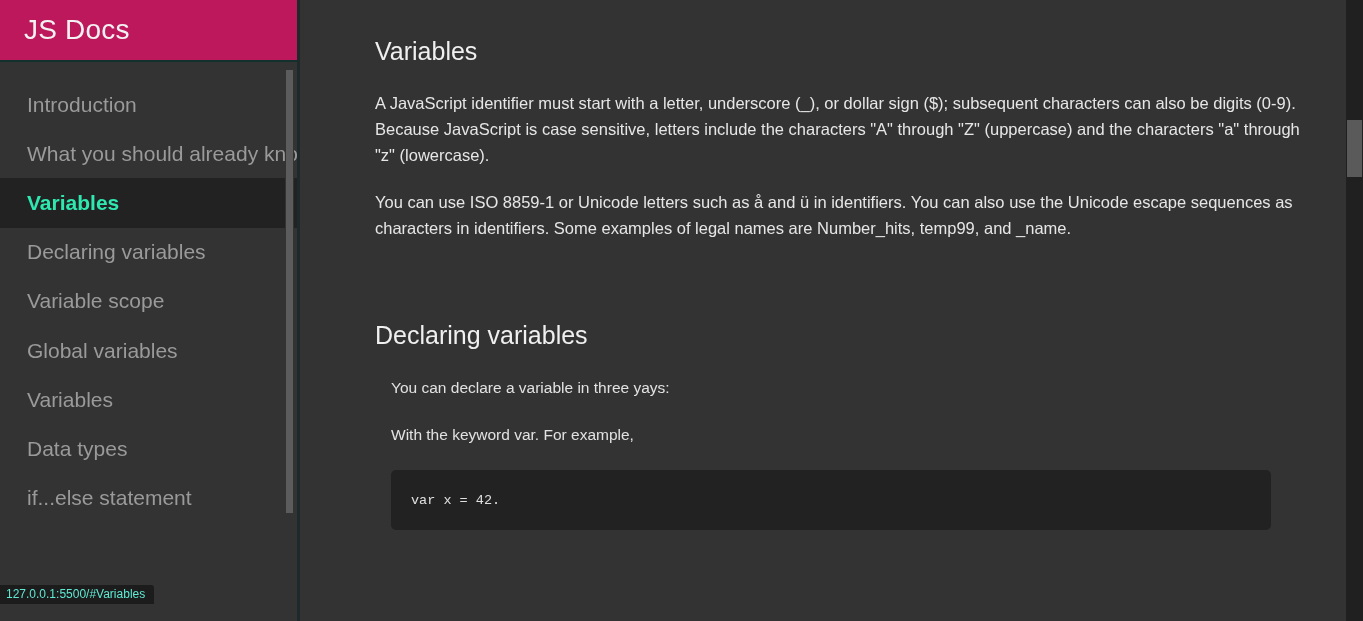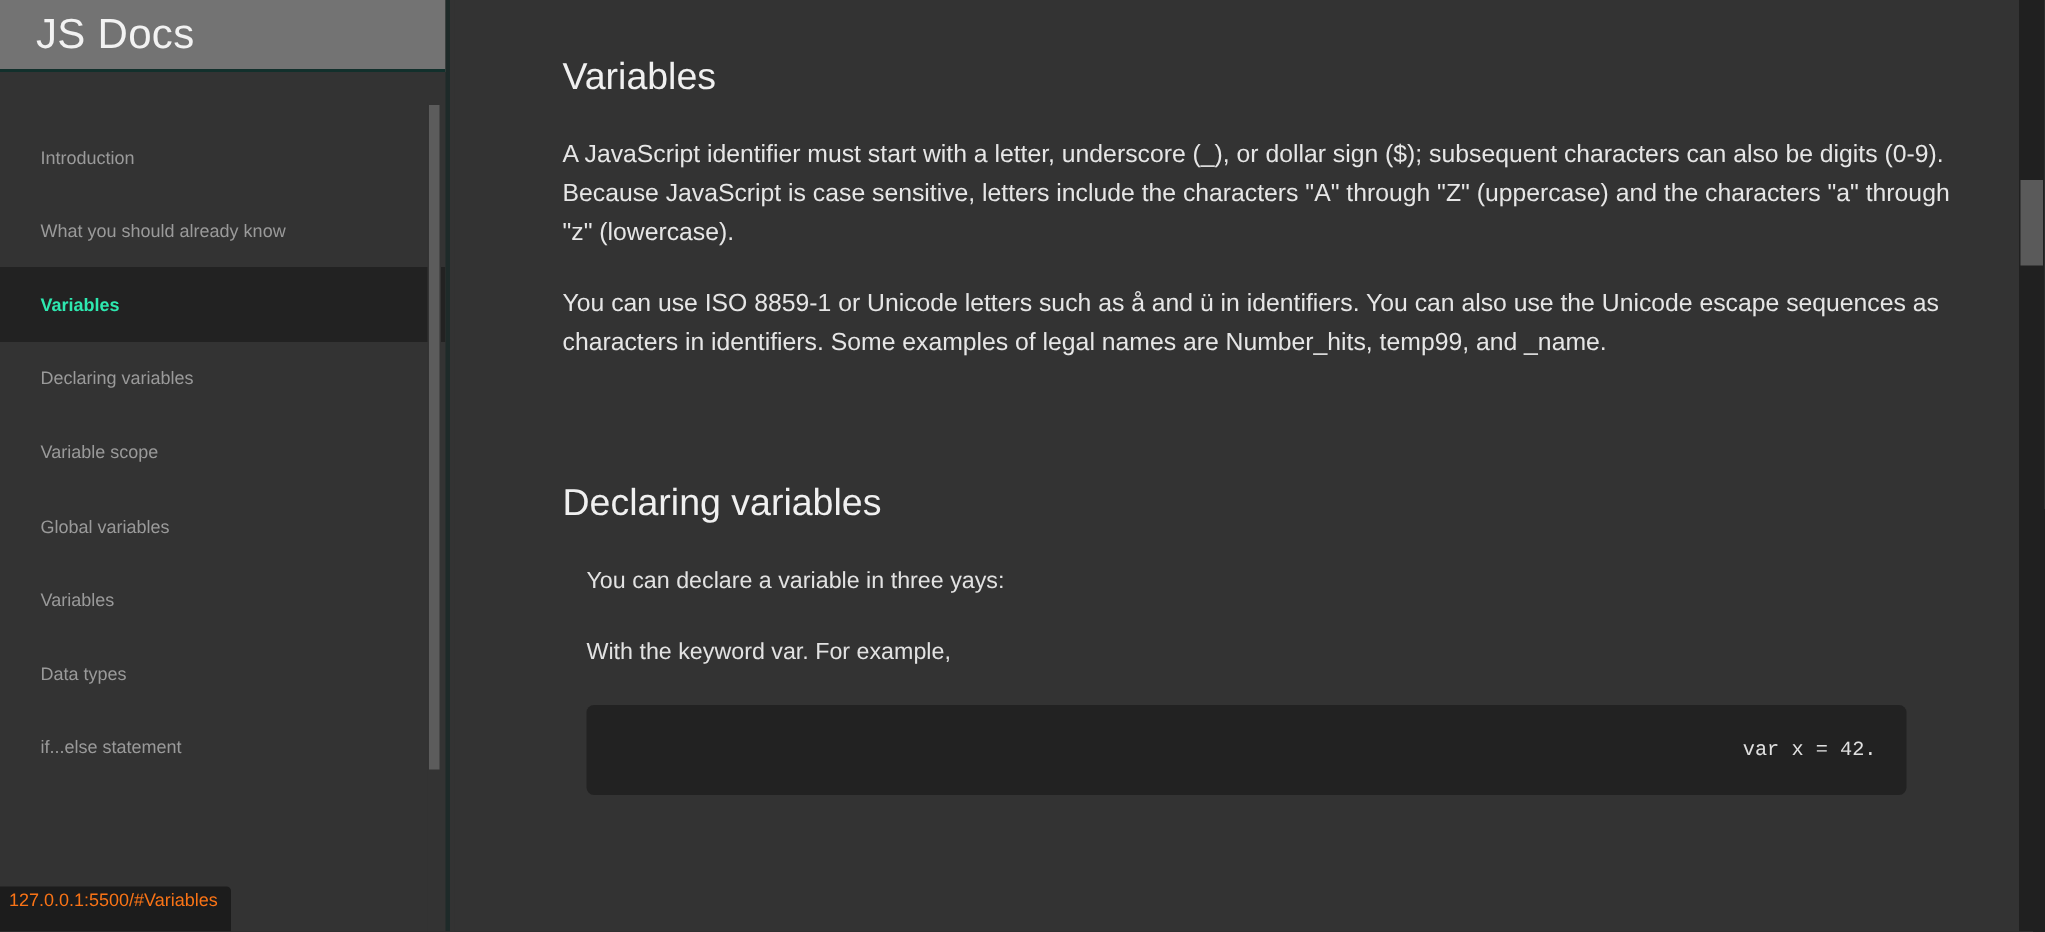--- a/index.html
+++ b/index.html
@@ -27,22 +27,22 @@
     left: 0;
     top: 0;
     width: 300px;
     height: 621px;
     background: #333333;
     border-right: 3px solid #1e2a29;
     overflow: hidden;
   }
 
   .sidebar-header {
-    height: 48px;
-    background: #737373;
+    height: 62px;
+    background: #be185d;
     display: flex;
     align-items: center;
     padding-left: 24px;
     border-bottom: 2px solid #12302c;
   }
 
   .sidebar-title {
     color: #f2f2f2;
     font-size: 28px;
     font-weight: 400;
@@ -63,21 +63,21 @@
     list-style: none;
     padding-top: 20px;
   }
 
   .nav-item {
     height: 49.2px;
     display: flex;
     align-items: center;
     padding-left: 27px;
     color: #9a9a9a;
-    font-size: 12px;
+    font-size: 21px;
     font-weight: 400;
     cursor: pointer;
     white-space: nowrap;
   }
 
   .nav-item.active {
     background: #222222;
     color: #2ee8b0;
     font-weight: 700;
   }
@@ -153,21 +153,20 @@
     margin-bottom: 23px;
   }
 
   pre.code-block {
     background: #222222;
     border-radius: 5px;
     padding: 22px 20px;
     margin: 0 0 24px 0;
     max-width: 880px;
     overflow: hidden;
-    text-align: right;
   }
 
   pre.code-block code {
     font-family: "Liberation Mono", "DejaVu Sans Mono", monospace;
     font-size: 13.5px;
     color: #e0e0e0;
     white-space: pre;
   }
 
   
@@ -185,24 +184,24 @@
     right: 1px;
     width: 15px;
     height: 57px;
     background: #5a5a5a;
   }
 
   
   .status-bar {
     position: absolute;
     left: 0;
-    bottom: 0;
-    height: 30px;
+    bottom: 17px;
+    height: 19px;
     background: #1c1c1c;
-    color: #f97316;
+    color: #5eead4;
     font-size: 12px;
     line-height: 19px;
     padding: 0 9px 0 6px;
     border-top-right-radius: 3px;
     white-space: nowrap;
     z-index: 50;
   }
 </style>
 </head>
 <body>

